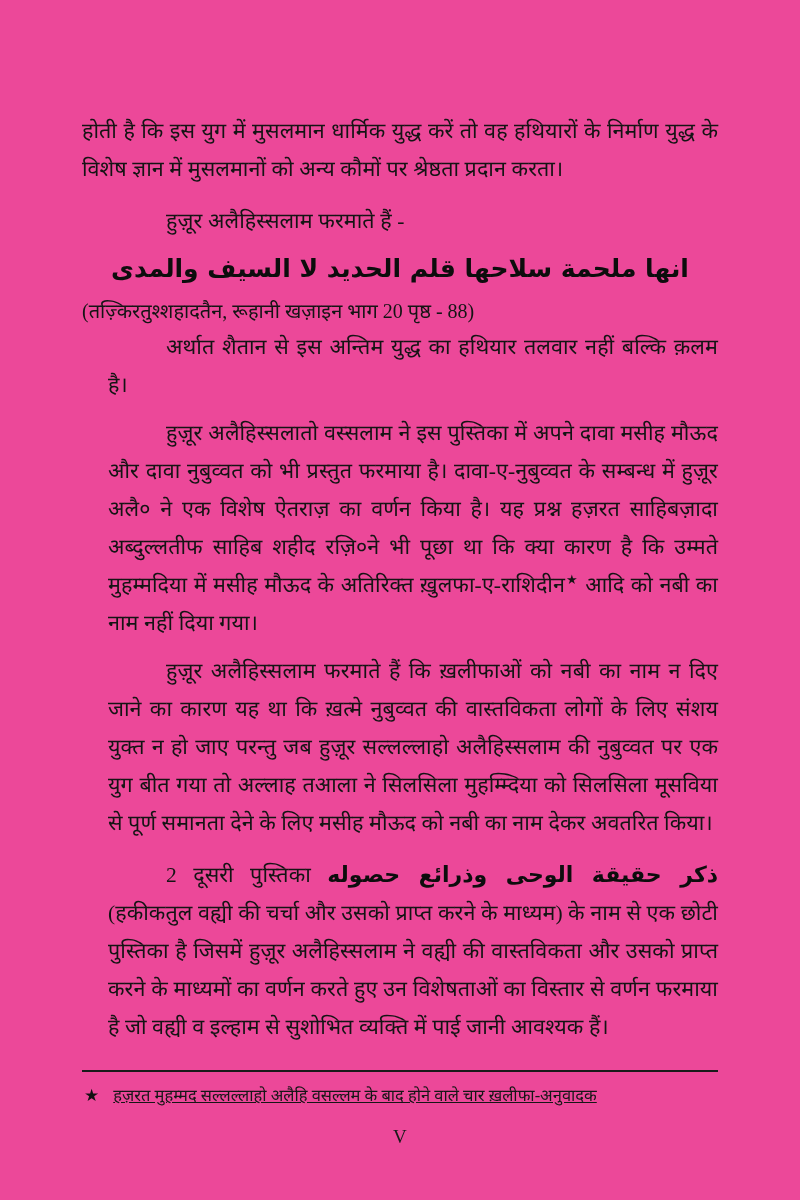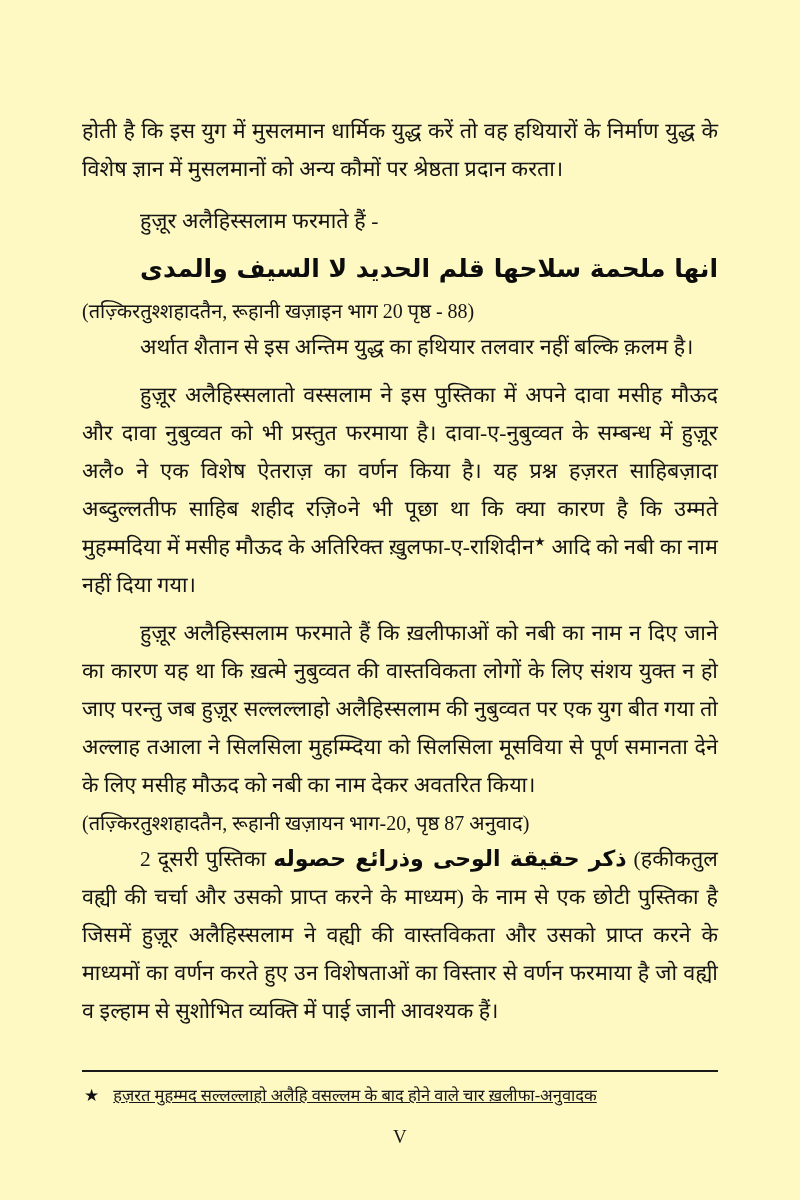--- a/index.html
+++ b/index.html
@@ -15,21 +15,21 @@
     font-family: "Liberation Serif", "DejaVu Serif", serif;
     color: #161616;
     -webkit-font-smoothing: antialiased;
   }
 
   .page {
     position: relative;
     width: 800px;
     height: 1200px;
     box-sizing: border-box;
-    background: #fef9c3;
+    background: #ec4899;
   }
 
   .content {
     position: absolute;
     left: 82px;
     top: 112px;
     width: 636px;
   }
 
   
@@ -38,32 +38,33 @@
     font-size: 21.5px;
     line-height: 38px;
     text-align: justify;
     text-justify: inter-word;
     margin: 0;
     color: #141414;
     letter-spacing: 0.1px;
   }
   .para.indent {
     text-indent: 58px;
+    margin-left: 26px;
   }
   .para + .para {
     margin-top: 14px;
   }
 
   .gap-sm { height: 10px; }
 
   
   .arabic-block {
     direction: rtl;
     unicode-bidi: bidi-override;
-    text-align: right;
+    text-align: center;
     font-family: "DejaVu Sans", "Liberation Sans", sans-serif;
     font-size: 25px;
     line-height: 46px;
     font-weight: 700;
     color: #0d0d0d;
     margin: 6px 0 2px 0;
     letter-spacing: -0.4px;
   }
 
   .arabic-inline {
@@ -157,21 +158,20 @@
     <p class="para indent">अर्थात शैतान से इस अन्तिम युद्ध का हथियार तलवार नहीं बल्कि क़लम है।</p>
 
     <div class="gap-sm"></div>
 
     <p class="para indent"><span>हुज़ूर अलैहिस्सलातो वस्सलाम ने इस पुस्तिका में अपने दावा मसीह मौऊद और दावा नुबुव्वत को भी प्रस्तुत फरमाया है। दावा-ए-नुबुव्वत के सम्बन्ध में हुज़ूर अलै० ने एक विशेष ऐतराज़ का वर्णन किया है। यह प्रश्न हज़रत साहिबज़ादा अब्दुल्लतीफ साहिब शहीद रज़ि०ने भी पूछा था कि क्या कारण है कि उम्मते मुहम्मदिया में मसीह मौऊद के अतिरिक्त ख़ुलफा-ए-राशिदीन</span><span class="sup-star">★</span><span> आदि को नबी का नाम नहीं दिया गया।</span></p>
 
     <div class="gap-sm"></div>
 
     <p class="para indent">हुज़ूर अलैहिस्सलाम फरमाते हैं कि ख़लीफाओं को नबी का नाम न दिए जाने का कारण यह था कि ख़त्मे नुबुव्वत की वास्तविकता लोगों के लिए संशय युक्त न हो जाए परन्तु जब हुज़ूर सल्लल्लाहो अलैहिस्सलाम की नुबुव्वत पर एक युग बीत गया तो अल्लाह तआला ने सिलसिला मुहम्म्दिया को सिलसिला मूसविया से पूर्ण समानता देने के लिए मसीह मौऊद को नबी का नाम देकर अवतरित किया।</p>
 
-    <p class="citation">(तज़्किरतुश्शहादतैन, रूहानी खज़ायन भाग-20, पृष्ठ 87 अनुवाद)</p>
 
     <p class="para indent"><span>2 दूसरी पुस्तिका </span><span class="arabic-inline">ذكر حقيقة الوحى وذرائع حصوله</span><span> (हकीकतुल वह्यी की चर्चा और उसको प्राप्त करने के माध्यम) के नाम से एक छोटी पुस्तिका है जिसमें हुज़ूर अलैहिस्सलाम ने वह्यी की वास्तविकता और उसको प्राप्त करने के माध्यमों का वर्णन करते हुए उन विशेषताओं का विस्तार से वर्णन फरमाया है जो वह्यी व इल्हाम से सुशोभित व्यक्ति में पाई जानी आवश्यक हैं।</span></p>
 
   </div>
 
   <div class="footnote-area">
     <div class="footnote-rule"></div>
     <div class="footnote-line">
       <span class="footnote-star">★</span>
       <span class="footnote-text">हज़रत मुहम्मद सल्लल्लाहो अलैहि वसल्लम के बाद होने वाले चार ख़लीफा-अनुवादक</span>

